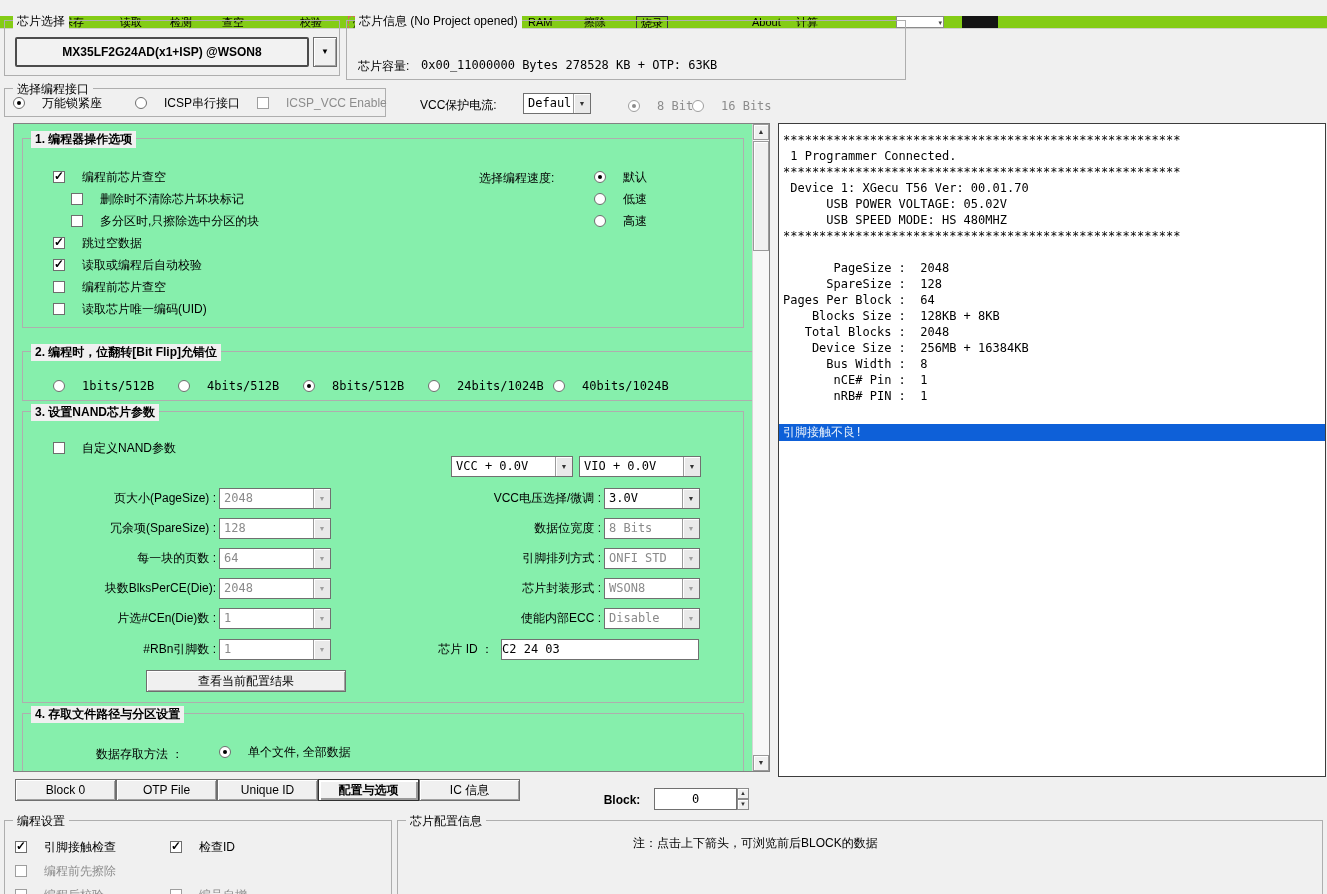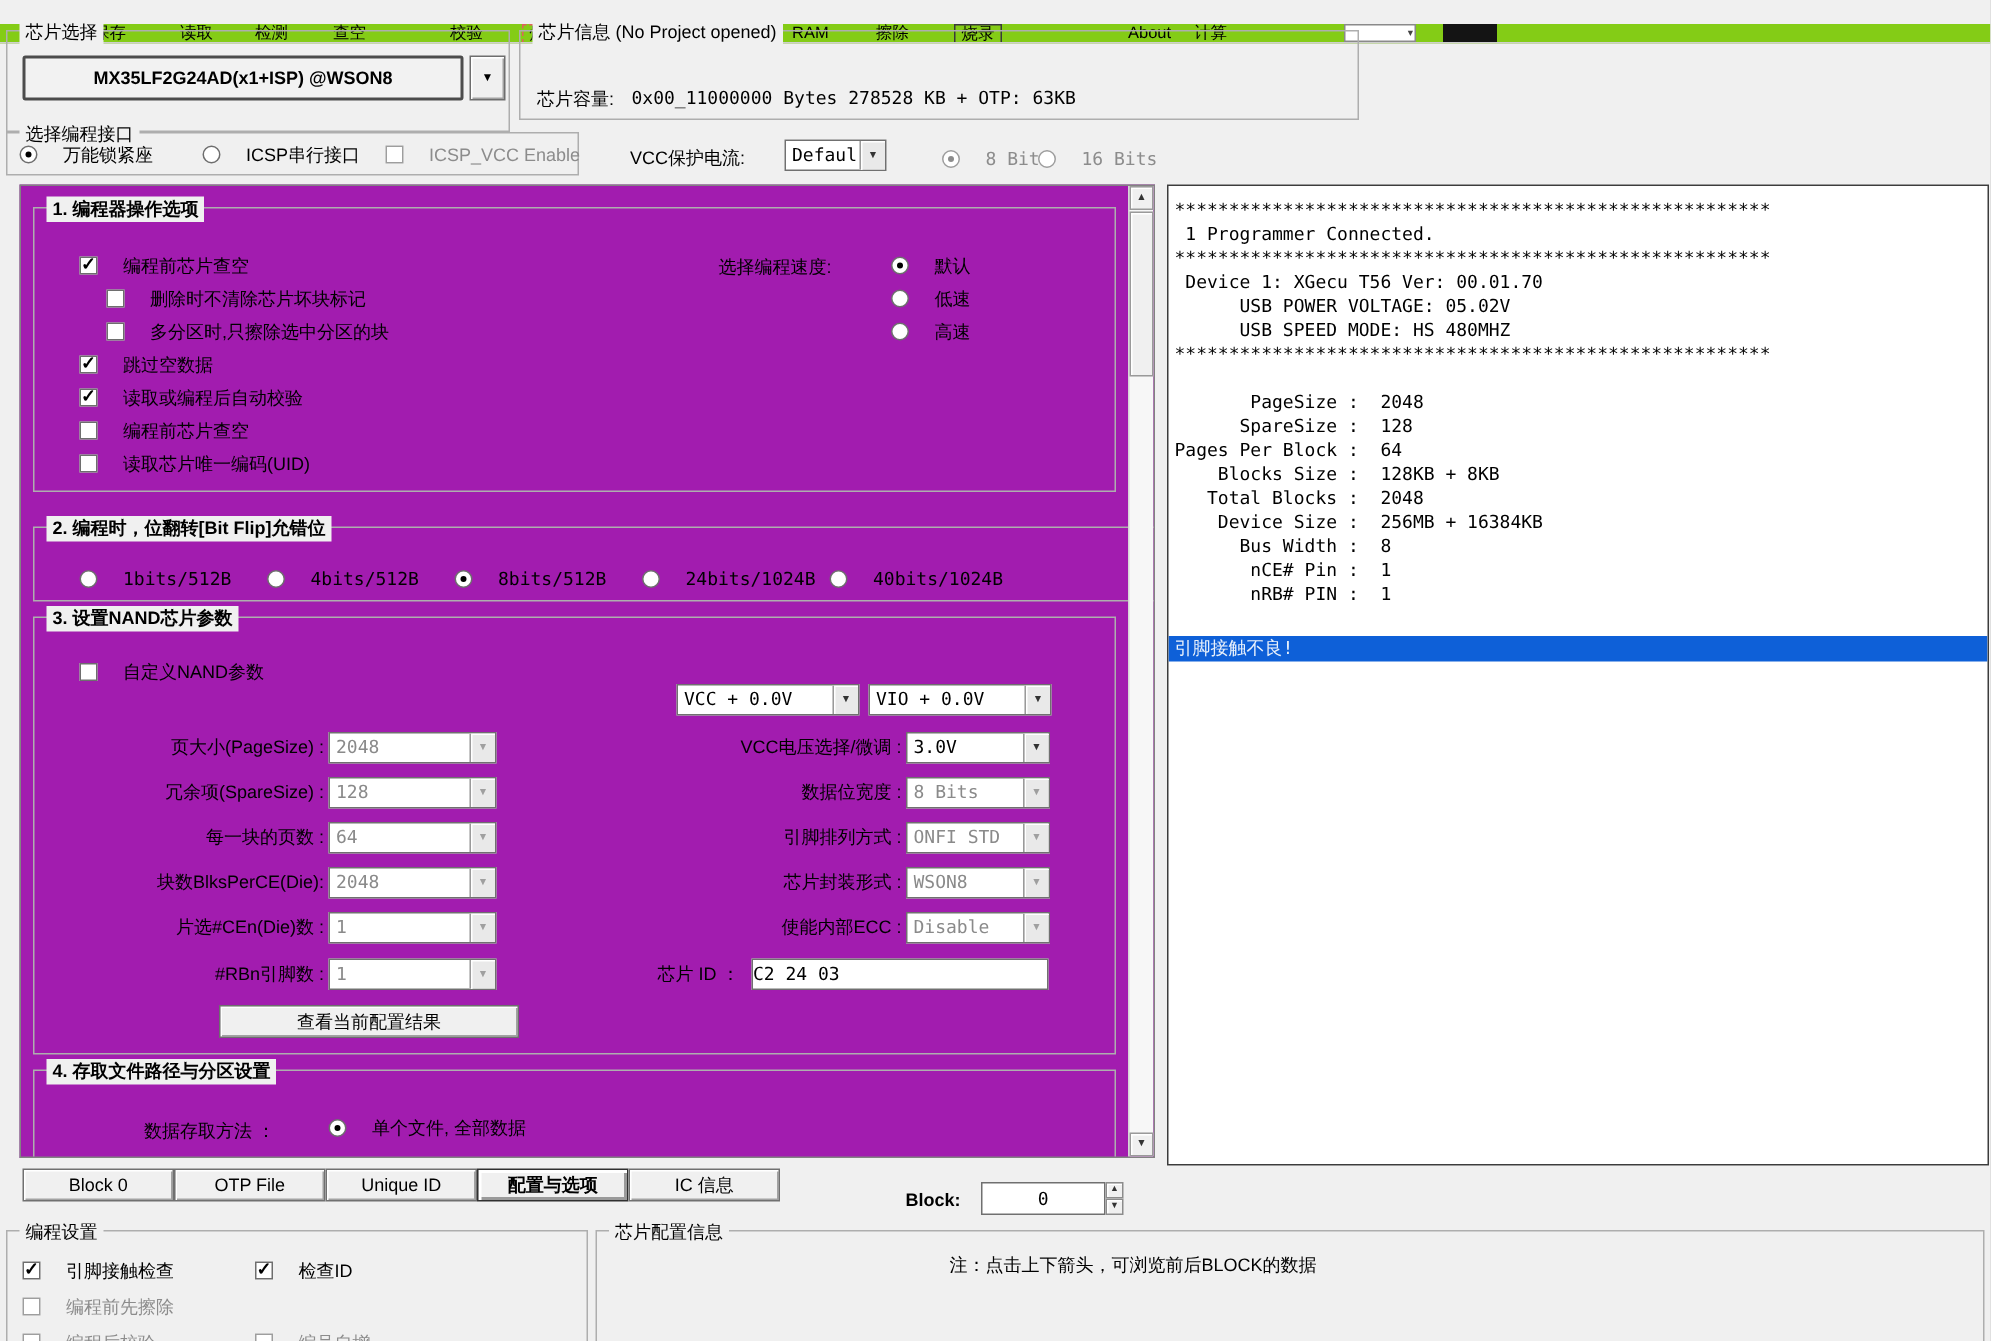--- a/index.html
+++ b/index.html
@@ -41,36 +41,36 @@
   .combo .cval { position:absolute; left:4px; right:18px; top:0; line-height:19px; overflow:hidden; white-space:nowrap; }
   .combo .carr { position:absolute; right:0; top:0; width:17px; height:100%; background:#e9e9e9;
     border-left:1px solid #9a9a9a; box-shadow: inset 1px 1px 0 #fff; text-align:center; line-height:19px; font-size:7px; color:#333; }
   .combo.dis .cval { color:#8a8a8a; }
   .combo.dis .carr { color:#9f9f9f; }
 
   .btn { position:absolute; background:#f0f0f0; border:1px solid #6e6e6e;
     box-shadow: inset 1px 1px 0 #fff, inset -1px -1px 0 #a2a2a2; text-align:center; }
 
   
-  #grp-chipsel { left:4px; top:20px; width:336px; height:68px; }
+  #grp-chipsel { left:4px; top:20px; width:336px; height:56px; }
   #chipbox { position:absolute; left:10px; top:16px; width:294px; height:30px;
     background:#f2f2f2; border:2px solid #4c4c4c; border-radius:2px;
     text-align:center; line-height:26px; font-weight:bold; overflow:hidden; white-space:nowrap; }
   #chipdrop { left:308px; top:16px; width:24px; height:30px; line-height:28px; font-size:8px; }
   #grp-chipinfo { left:346px; top:20px; width:560px; height:60px; }
   .ciline { position:absolute; height:14px; white-space:nowrap; }
 
   
   #grp-iface { left:4px; top:88px; width:382px; height:29px; }
   #vcc-label { position:absolute; left:420px; top:97px; }
   #vcc-combo { left:523px; top:93px; width:68px; }
 
   
   #mainpanel { position:absolute; left:13px; top:123px; width:757px; height:649px;
-    border:1px solid #828282; background:#a21caf; overflow:hidden; }
+    border:1px solid #828282; background:#86efac; overflow:hidden; }
   #grp1 { left:8px; top:14px; width:722px; height:190px; }
   #grp2 { left:8px; top:227px; width:824px; height:50px; }
   #grp3 { left:8px; top:287px; width:722px; height:292px; }
   #grp4 { left:8px; top:589px; width:722px; height:110px; }
   .s3lbl { position:absolute; text-align:right; white-space:nowrap; height:16px; line-height:16px; }
 
   
   #vscroll { position:absolute; right:0; top:0; width:17px; height:100%;
     background:#f7f7f7; border-left:1px solid #d6d6d6; }
   .sbtn { position:absolute; left:0; width:16px; height:16px; background:#f0f0f0; border:1px solid #9a9a9a;

